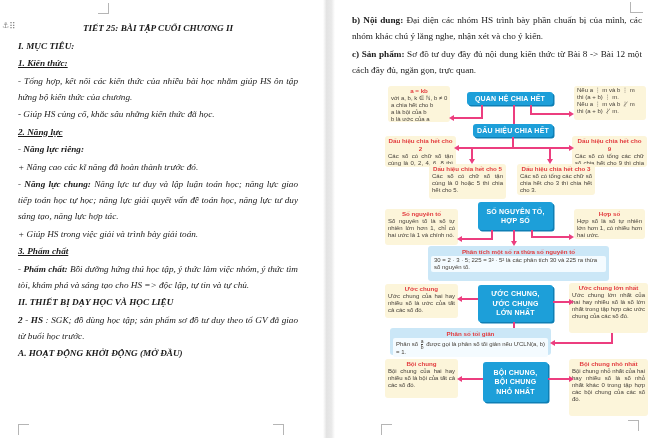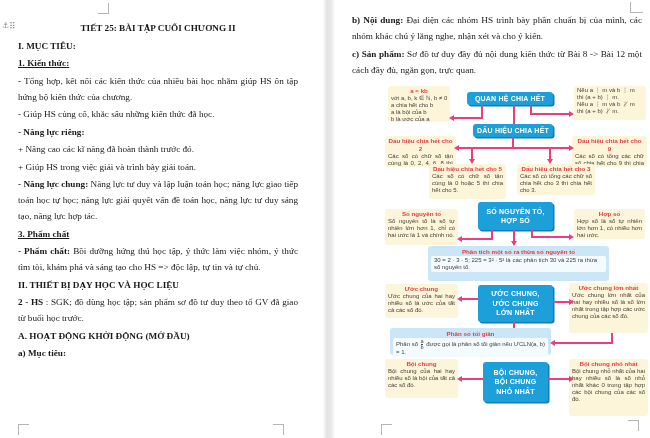--- a/index.html
+++ b/index.html
@@ -13,21 +13,21 @@
     background:linear-gradient(to right,#ffffff,#e3e3e3 30%,#e9e9e9 70%,#ffffff);
   }
   
   .crop{position:absolute;width:10px;height:10px;}
   .crop.tl{border-left:1px solid #b5b5b5;border-top:1px solid #b5b5b5;}
   .crop.tr{border-right:1px solid #b5b5b5;border-top:1px solid #b5b5b5;}
   .crop.br{border-right:1px solid #b5b5b5;border-bottom:1px solid #b5b5b5;}
   .crop.bl{border-left:1px solid #b5b5b5;border-bottom:1px solid #b5b5b5;}
   
   .page-text{position:absolute;font-size:9.2px;line-height:16px;color:#1a1a1a;text-align:justify;}
-  #left-paragraphs{left:18px;top:20px;width:280px;}
+  #left-paragraphs{left:18px;top:20px;width:280px;font-style:italic;}
   #right-paragraphs{left:352px;top:12px;width:290px;}
   .par{margin:0 0 1.5px 0;}
   .par.center{text-align:center;}
   .run-b{font-weight:bold;margin-top:29px;}
   .run-u{text-decoration:underline;}
   
   .anchor-wrap{position:absolute;left:2px;top:21px;color:#8a8a8a;font-family:"DejaVu Sans",sans-serif;font-size:8px;line-height:10px;}
   .anchor-wrap span{display:inline-block;vertical-align:top;}
   
   #diagram{position:absolute;left:383px;top:85px;width:265px;height:348px;font-family:"Liberation Sans",sans-serif;}
@@ -76,30 +76,30 @@
 <div class="anchor-wrap">
   <span>⚓</span><span style="font-size:9px;">⠿</span>
 </div>
 
 <div id="left-paragraphs" class="page-text">
     <div class="par center"><span class="run-b">TIẾT 25: BÀI TẬP CUỐI CHƯƠNG II</span></div>
     <div class="par"><span class="run-b">I. MỤC TIÊU:</span></div>
     <div class="par"><span class="run-b run-u">1. Kiến thức:</span></div>
     <div class="par"><span class="run-b">- </span><span>Tổng hợp, kết nối các kiến thức của nhiều bài học nhằm giúp HS ôn tập hứng bộ kiến thức của chương.</span></div>
     <div class="par"><span>- Giúp HS củng cố, khắc sâu những kiến thức đã học.</span></div>
+    <div class="par"><span class="run-b run-u">2. Năng lực</span></div>
     <div class="par"><span class="run-b">- Năng lực riêng:</span></div>
     <div class="par"><span>+ Nâng cao các kĩ năng đã hoàn thành trước đó.</span></div>
+    <div class="par"><span class="run-b">- Năng lực chung:</span><span> Năng lực tư duy và lập luận toán học; năng lực giao tiếp toán học tự học; năng lực giải quyết vấn đề toán học, năng lực tư duy sáng tạo, năng lực hợp tác.</span></div>
     <div class="par"><span>+ Giúp HS trong việc giải và trình bày giải toán.</span></div>
-    <div class="par"><span class="run-b">- Năng lực chung:</span><span> Năng lực tư duy và lập luận toán học; năng lực giao tiếp toán học tự học; năng lực giải quyết vấn đề toán học, năng lực tư duy sáng tạo, năng lực hợp tác.</span></div>
     <div class="par"><span class="run-b run-u">3. Phẩm chất</span></div>
     <div class="par"><span class="run-b">- Phẩm chất:</span><span> Bồi dưỡng hứng thú học tập, ý thức làm việc nhóm, ý thức tìm tòi, khám phá và sáng tạo cho HS =&gt; độc lập, tự tin và tự chủ.</span></div>
     <div class="par"><span class="run-b">II. THIẾT BỊ DẠY HỌC VÀ HỌC LIỆU</span></div>
     <div class="par"><span class="run-b">2 - HS</span><span> : SGK; đồ dùng học tập; sản phẩm sơ đồ tư duy theo tổ GV đã giao từ buổi học trước.</span></div>
     <div class="par"><span class="run-b">A. HOẠT ĐỘNG KHỞI ĐỘNG (MỞ ĐẦU)</span></div>
-    <div class="par"><span class="run-b">a) Mục tiêu:</span></div>
   </div>
 
 <div id="right-paragraphs" class="page-text">
     <div class="par"><span class="run-b">b) Nội dung:</span><span> Đại diện các nhóm HS trình bày phần chuẩn bị của mình, các nhóm khác chú ý lắng nghe, nhận xét và cho ý kiến.</span></div>
     <div class="par"><span class="run-b">c) Sản phẩm:</span><span> Sơ đồ tư duy đầy đủ nội dung kiến thức từ Bài 8 -&gt; Bài 12 một cách đầy đủ, ngắn gọn, trực quan.</span></div>
   </div>
 
 <div id="diagram">
 
   <div class="bluenode" style="left:84px;top:7px;width:86px;height:13px;">

